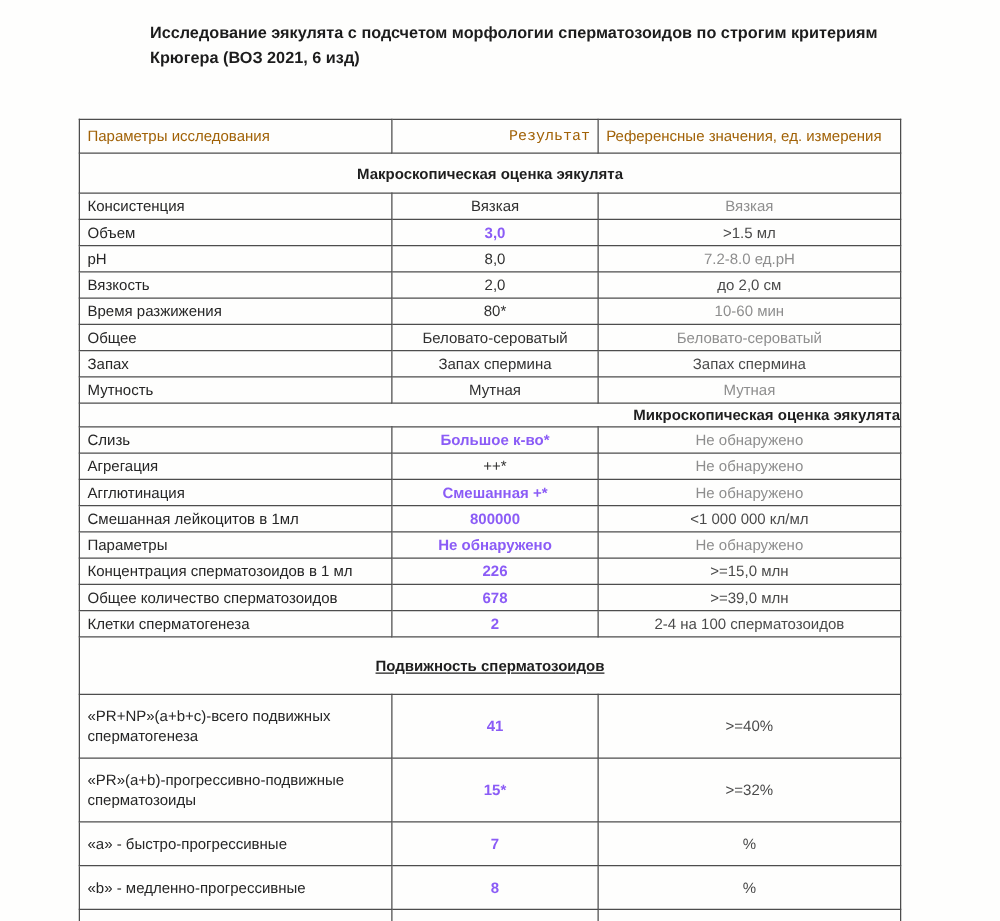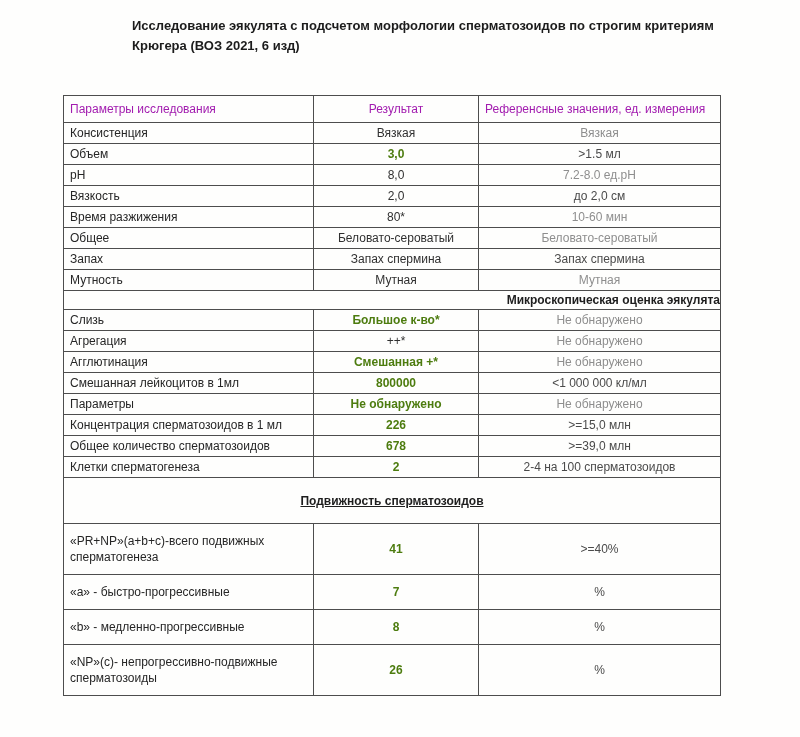--- a/index.html
+++ b/index.html
@@ -11,21 +11,21 @@
   }
   .page {
     position: relative;
     width: 800px;
     height: 737px;
     background: #fefefd;
     overflow: hidden;
   }
   .doc-title {
     position: absolute;
-    left: 132px;
+    left: 120px;
     top: 16px;
     width: 590px;
     margin: 0;
     font-size: 13px;
     font-weight: bold;
     line-height: 1.5;
     color: #1c1c1c;
   }
   table.report-table {
     position: absolute;
@@ -41,44 +41,44 @@
   .report-table td {
     border: 1px solid #4d4d4d;
     padding: 2px 6px;
     line-height: 16px;
     vertical-align: middle;
     overflow: hidden;
   }
   .report-table thead th {
     font-weight: normal;
     height: 27px;
-    color: #a21caf;
+    color: #a16207;
   }
   th.h-param { text-align: left; }
-  th.h-result { text-align: center; }
+  th.h-result { text-align: right; font-family: Liberation Mono, monospace; }
   th.h-ref { text-align: left; }
   td.section-title {
     text-align: center;
     font-weight: bold;
     color: #1e1e1e;
   }
   tr.section-0 td.section-title { padding: 8px 0 7px 0; }
   tr.section-1 td.section-title { padding: 1px 0; text-align: right; }
   tr.section-2 td.section-title { padding: 15px 0 14px 0; text-decoration: underline; }
   td.param-cell {
     text-align: left;
     color: #262626;
   }
   td.result-cell {
     text-align: center;
     color: #303030;
   }
   td.result-cell.bold {
     font-weight: bold;
-    color: #4d7c0f;
+    color: #8b5cf6;
   }
   td.ref-cell {
     text-align: center;
     color: #4a4a4a;
   }
   td.ref-cell.dim {
     color: #8e8e8e;
   }
   tr.tall td { padding-top: 9px; padding-bottom: 9px; }
 </style>
@@ -95,20 +95,23 @@
       <col style="width:242px">
     </colgroup>
     <thead>
       <tr>
         <th class="h-param">Параметры исследования</th>
         <th class="h-result">Результат</th>
         <th class="h-ref">Референсные значения, ед. измерения</th>
       </tr>
     </thead>
     <tbody id="table-body">
+        <tr class="section-row section-0">
+          <td colspan="3" class="section-title">Макроскопическая оценка эякулята</td>
+        </tr>
         <tr class="data-row">
           <td class="param-cell">Консистенция</td>
           <td class="result-cell">Вязкая</td>
           <td class="ref-cell dim">Вязкая</td>
         </tr>
         <tr class="data-row">
           <td class="param-cell">Объем</td>
           <td class="result-cell bold">3,0</td>
           <td class="ref-cell">&gt;1.5 мл</td>
         </tr>
@@ -185,20 +188,25 @@
           <td class="result-cell bold">2</td>
           <td class="ref-cell">2-4 на 100 сперматозоидов</td>
         </tr>
         <tr class="section-row section-2">
           <td colspan="3" class="section-title">Подвижность сперматозоидов</td>
         </tr>
         <tr class="data-row tall">
           <td class="param-cell">«PR+NP»(a+b+c)-всего подвижных сперматогенеза</td>
           <td class="result-cell bold">41</td>
           <td class="ref-cell">&gt;=40%</td>
+        </tr>
+        <tr class="data-row tall">
+          <td class="param-cell">«PR»(a+b)-прогрессивно-подвижные сперматозоиды</td>
+          <td class="result-cell bold">15*</td>
+          <td class="ref-cell">&gt;=32%</td>
         </tr>
         <tr class="data-row tall">
           <td class="param-cell">«a» - быстро-прогрессивные</td>
           <td class="result-cell bold">7</td>
           <td class="ref-cell">%</td>
         </tr>
         <tr class="data-row tall">
           <td class="param-cell">«b» - медленно-прогрессивные</td>
           <td class="result-cell bold">8</td>
           <td class="ref-cell">%</td>

